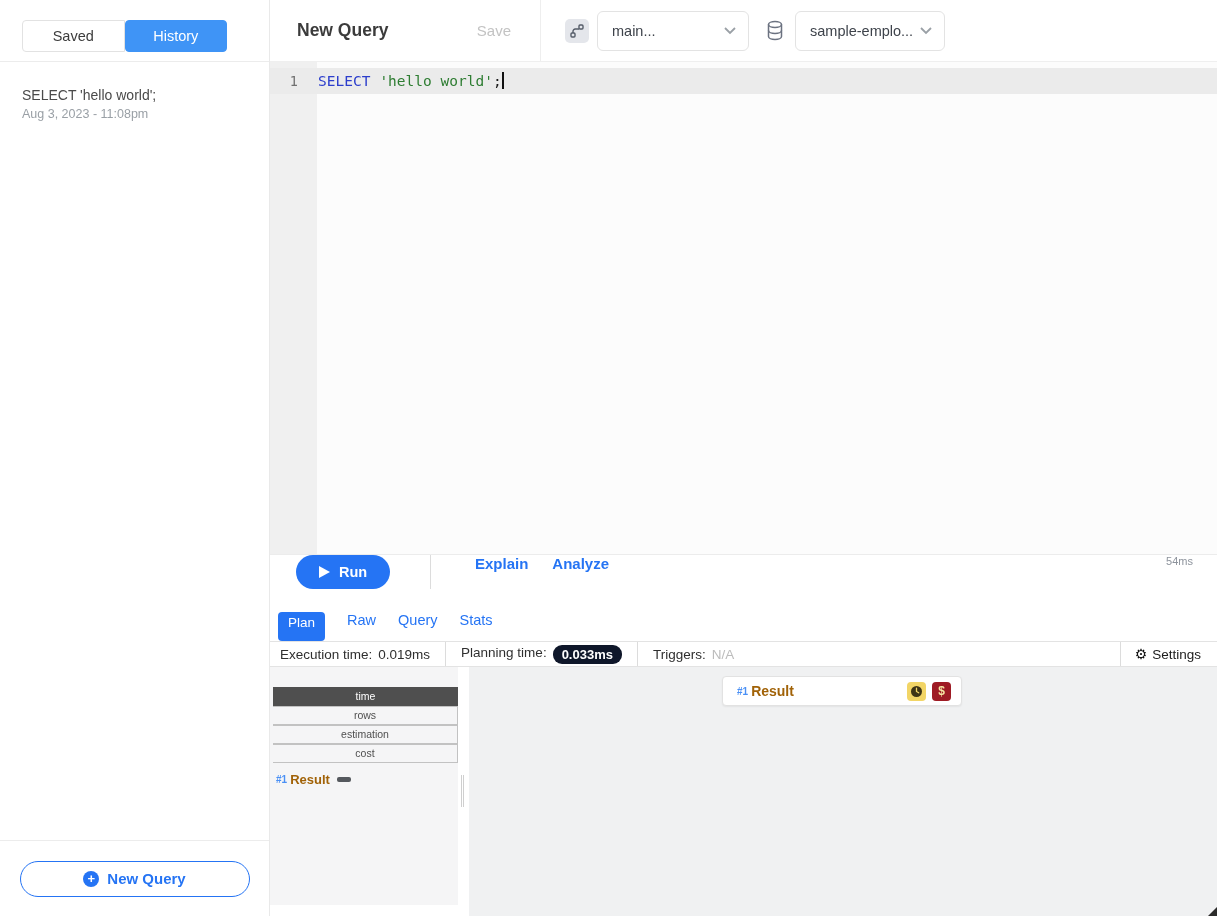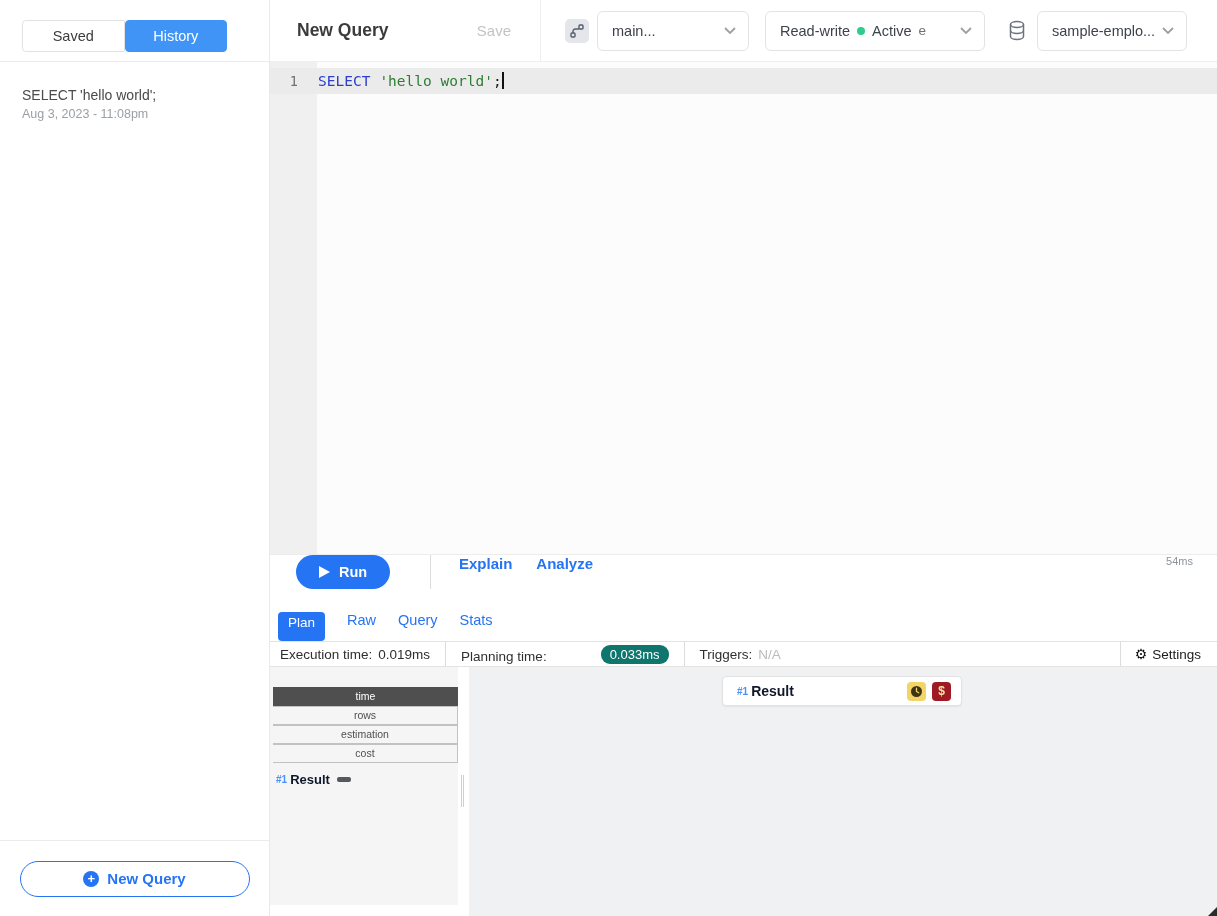--- a/index.html
+++ b/index.html
@@ -49,50 +49,50 @@
   .kw { color: #2c3ecc; margin-right: 9px; }
   .str { color: #2e7d32; }
   .punct { color: #1a1a1a; }
   .cursor { display: inline-block; width: 2px; height: 17px; background: #111; vertical-align: -3px; }
 
   
   .run-bar { position: absolute; left: 0; top: 554px; width: 100%; height: 70px; background: #fff; border-top: 1px solid #ececec; border-bottom: 1px solid #ececec; display: flex; align-items: flex-start; }
   .run-btn { margin-left: 26px; width: 94px; height: 34px; border: none; border-radius: 17px; background: #2574f4; color: #fff; font-size: 14.5px; font-weight: 700; font-family: "Liberation Sans", sans-serif; display: flex; align-items: center; justify-content: center; gap: 9px; cursor: pointer; }
   .vdiv { width: 1px; height: 34px; background: #dcdcdc; margin-left: 40px; }
   .link { color: #2574f4; font-size: 15px; font-weight: 600; cursor: pointer; }
-  .explain { margin-left: 28px; }
+  .explain { margin-left: 44px; }
   .analyze { margin-left: 24px; }
   .duration { margin-left: auto; margin-right: 24px; color: #8d939c; font-size: 11px; }
 
   
   .result-tabs { position: absolute; left: 0; top: 612px; width: 100%; height: 29px; background: #fff; display: flex; padding-left: 8px; gap: 22px; }
   .rtab { color: #2574f4; font-size: 14.5px; cursor: pointer; }
   .rtab.active { background: #2574f4; color: #fff; border-radius: 4px; padding: 3px 10px; font-size: 13.5px; }
 
   
   .stats-bar { position: absolute; left: 0; top: 641px; width: 100%; height: 26px; background: #fff; border-top: 1px solid #e3e3e3; border-bottom: 1px solid #e3e3e3; display: flex; align-items: center; font-size: 13.5px; color: #2f2f2f; }
-  .stat-group { display: flex; align-items: flex-end; gap: 6px; padding: 0 15px; }
+  .stat-group { display: flex; align-items: flex-start; gap: 6px; padding: 0 15px; }
   .stat-group:first-child { padding-left: 10px; }
   .stats-vdiv { width: 1px; height: 100%; background: #dcdcdc; }
-  .time-badge { background: #0f766e; color: #fff; font-weight: 400; font-size: 13px; border-radius: 9px; padding: 2px 9px; margin-left: 48px; }
+  .time-badge { background: #0f172a; color: #fff; font-weight: 700; font-size: 13px; border-radius: 9px; padding: 2px 9px; }
   .muted { color: #bcbcbc; }
   .settings-group { margin-left: auto; display: flex; align-items: center; height: 100%; }
   .settings-inner { display: flex; align-items: center; gap: 5px; padding: 0 16px 0 14px; cursor: pointer; color: #1c1c1c; }
   .gear { font-family: "DejaVu Sans", sans-serif; font-size: 14px; color: #111; line-height: 1; }
 
   
   .plan-area { position: absolute; left: 0; top: 667px; width: 100%; height: 249px; }
   .tree-pane { position: absolute; left: 0; top: 0; width: 188px; height: 100%; background: #f5f5f6; }
   .mini-tabs { display: flex; margin: 20px 0 0 3px; flex-direction: column; }
   .mini-tab { font-size: 10.5px; color: #4f4f4f; background: transparent; border: 1px solid #c2c2c2; border-left: none; padding: 2px 7px 3px; cursor: pointer; font-family: "Liberation Sans", sans-serif; }
   .mini-tab:first-child { border-left: 1px solid #c2c2c2; }
   .mini-tab.active { background: #4f4f4f; color: #fff; border-color: #4f4f4f; }
   .tree-node { display: flex; align-items: center; margin: 9px 0 0 6px; cursor: pointer; }
   .node-idx { color: #4a90f5; font-size: 10px; font-weight: 700; margin-right: 3px; }
-  .node-label { color: #0f172a; font-size: 13px; font-weight: 700; }
+  .node-label { color: #a16207; font-size: 13px; font-weight: 700; }
   .mini-bar { width: 14px; height: 5px; background: #55595e; border-radius: 2px; margin-left: 7px; }
   .tree-scrollbar { position: absolute; left: 0; bottom: 0; width: 100%; height: 11px; background: #fff; }
   .pane-divider { position: absolute; left: 188px; top: 0; width: 11px; height: 100%; background: #fff; cursor: col-resize; }
   .drag-handle { position: absolute; left: 3px; top: 108px; width: 3px; height: 32px; border-left: 1px solid #cfcfcf; border-right: 1px solid #cfcfcf; }
   .graph-pane { position: absolute; left: 199px; top: 0; right: 0; height: 100%; background: #f0f1f2; }
   .node-card { position: absolute; left: 253px; top: 9px; width: 240px; height: 30px; background: #fff; border: 1px solid #e2e2e2; border-radius: 4px; box-shadow: 0 1px 2px rgba(0,0,0,0.06); display: flex; align-items: center; padding: 0 10px 0 14px; cursor: pointer; }
   .node-card .node-label { font-size: 14px; font-weight: 600; }
   .badge { width: 19px; height: 19px; border-radius: 4px; display: flex; align-items: center; justify-content: center; }
   .badge.clock { background: #f2d566; margin-left: auto; }
   .badge.dollar { background: #9e1b24; margin-left: 6px; color: #f6e7a4; font-size: 12px; font-weight: 700; }
@@ -141,31 +141,20 @@
           </svg>
         </span>
         <div class="select sel-branch">
           <span>main...</span>
           <span class="chev">
             <svg width="12" height="8" viewBox="0 0 12 8">
                 <path d="M1 1l5 5 5-5" fill="none" stroke="#9aa0a6" stroke-width="1.8"></path>
               </svg>
           </span>
         </div>
-        <div class="select sel-conn">
-          <span>Read-write</span>
-          <span class="status-dot"></span>
-          <span>Active</span>
-          <span class="conn-extra">e</span>
-          <span class="chev">
-            <svg width="12" height="8" viewBox="0 0 12 8">
-                <path d="M1 1l5 5 5-5" fill="none" stroke="#9aa0a6" stroke-width="1.8"></path>
-              </svg>
-          </span>
-        </div>
         <span class="db-icon-wrap">
           <svg width="20" height="22" viewBox="0 0 20 22" fill="none" stroke="#6b7280" stroke-width="1.5">
             <ellipse cx="10" cy="4.5" rx="6.5" ry="3"></ellipse>
             <path d="M3.5 4.5v6c0 1.66 2.9 3 6.5 3s6.5-1.34 6.5-3v-6"></path>
             <path d="M3.5 10.5v6c0 1.66 2.9 3 6.5 3s6.5-1.34 6.5-3v-6"></path>
           </svg>
         </span>
         <div class="select sel-db">
           <span>sample-emplo...</span>
           <span class="chev">

